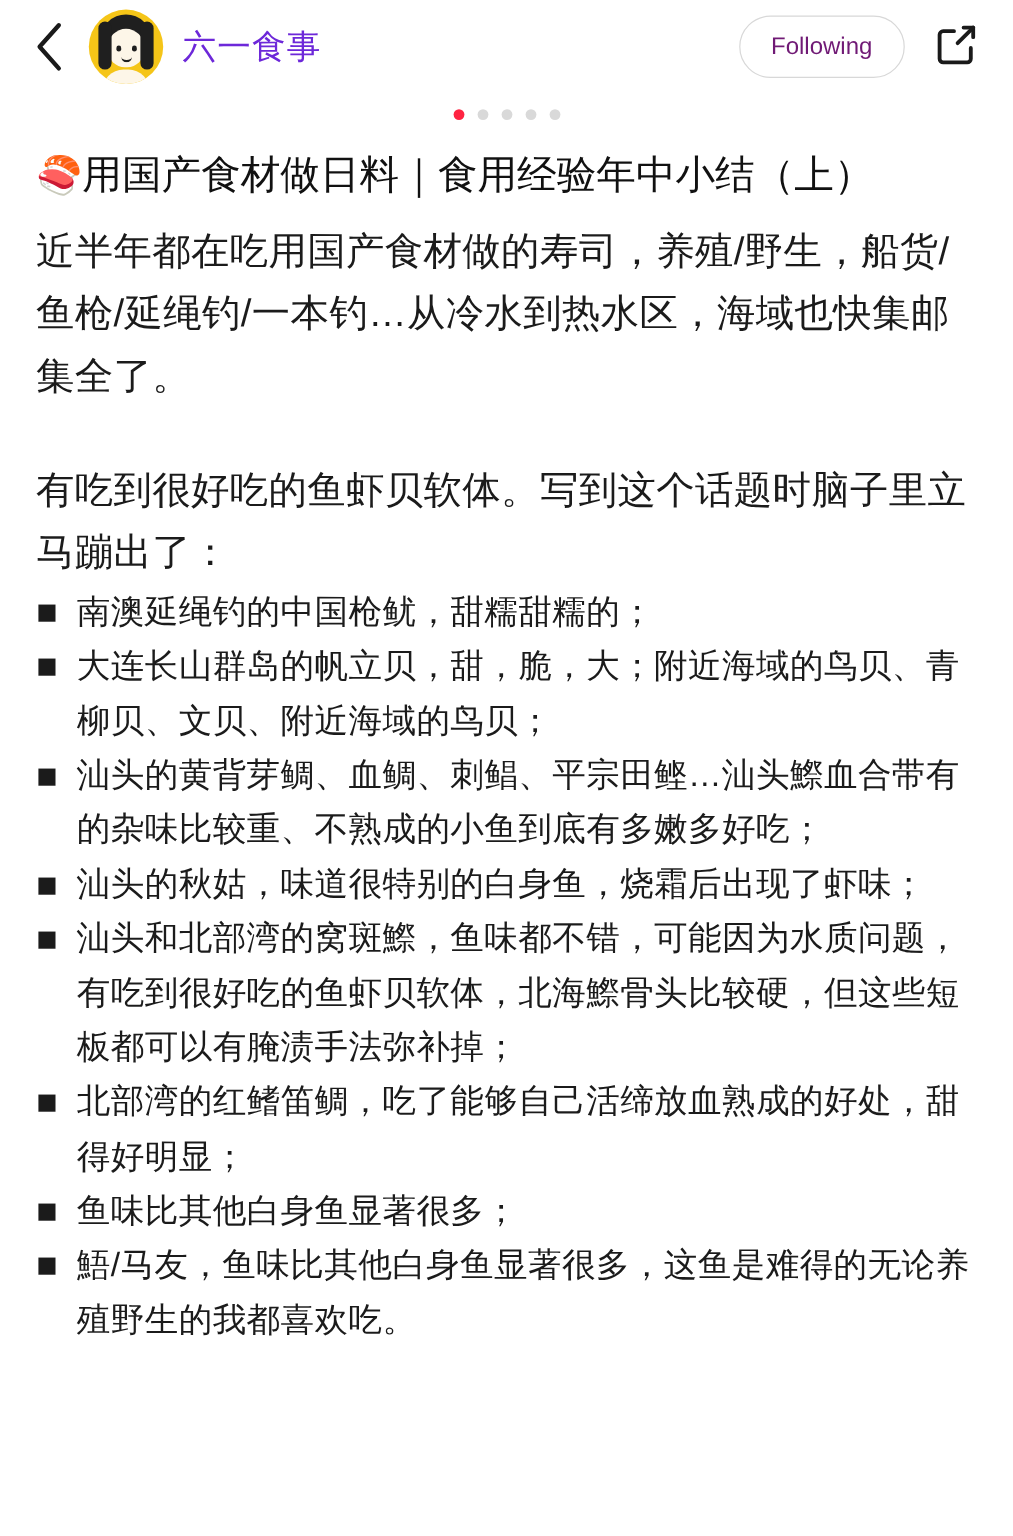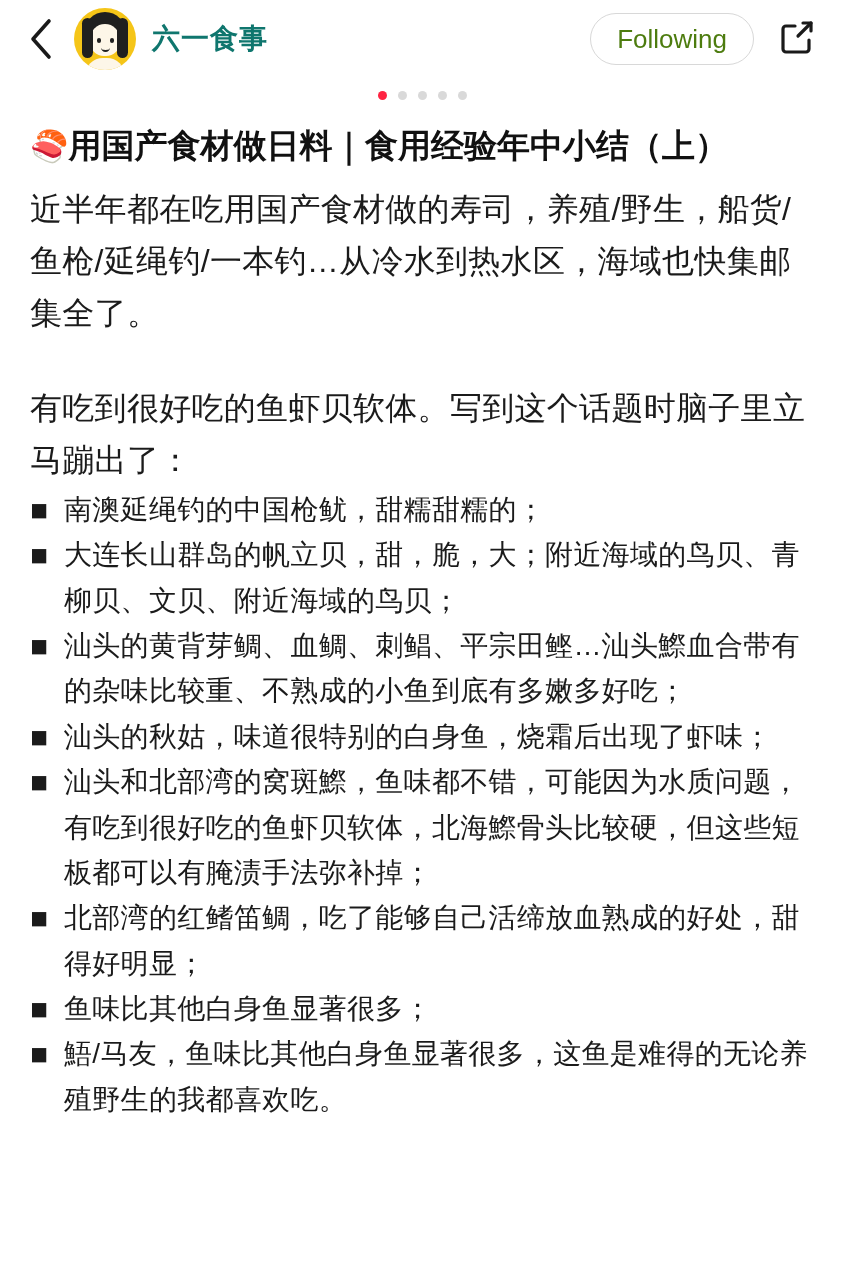--- a/index.html
+++ b/index.html
@@ -93,38 +93,38 @@
   .avatar .body {
     position: absolute;
     left: 11px; bottom: -10px;
     width: 40px; height: 22px;
     background: #fdf6e8;
     border-radius: 18px 18px 0 0;
   }
 
   .username {
     font-size: 28px;
-    font-weight: 700;
+    font-weight: 400;
     margin-left: 16px;
     letter-spacing: 1px;
-    color: #0f766e;
+    color: #6d28d9;
     white-space: nowrap;
     cursor: pointer;
   }
 
   .header-spacer { flex: 1 1 auto; }
 
   .follow-btn {
     height: 52px;
     padding: 0 26px;
     border: 1.5px solid #d8d8d8;
     border-radius: 26px;
     background: #ffffff;
-    color: #4d7c0f;
-    font-size: 26px;
+    color: #701a75;
+    font-size: 20px;
     font-family: "Liberation Sans", sans-serif;
     display: flex;
     align-items: center;
     justify-content: center;
     cursor: pointer;
     flex: 0 0 auto;
   }
 
   .share-btn {
     width: 50px;
@@ -153,21 +153,21 @@
     background: #d9d9d9;
   }
   .dot.active { background: #ff2442; }
 
   
   .content {
     padding: 14px 30px 0 30px;
   }
   .title {
     font-size: 33px;
-    font-weight: 700;
+    font-weight: 400;
     line-height: 1.32;
     letter-spacing: 0px;
     color: #111111;
     margin: 0 0 16px 0;
   }
   .title .emoji { font-size: 31px; }
 
   .para {
     font-size: 32px;
     line-height: 1.62;

